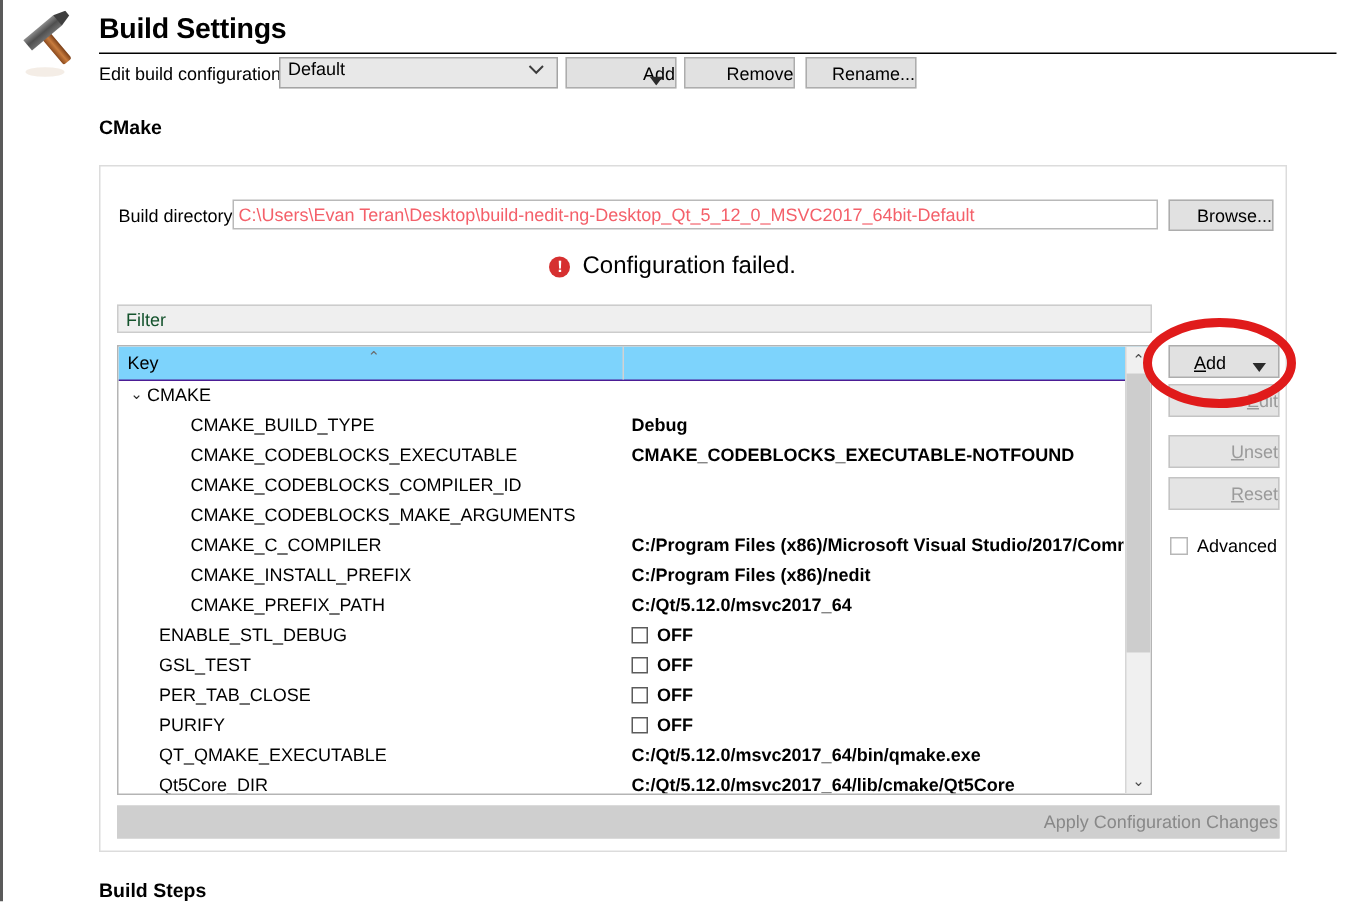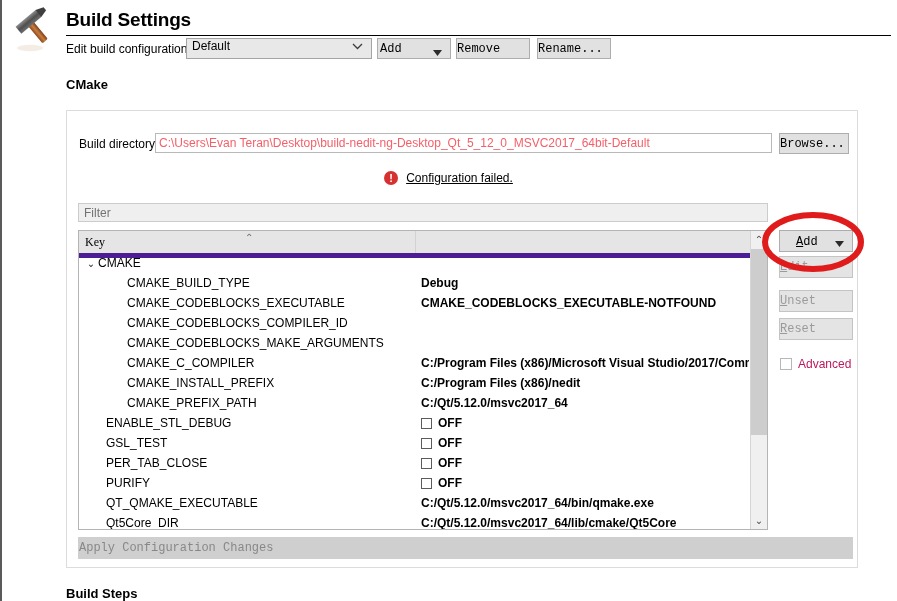--- a/index.html
+++ b/index.html
@@ -57,24 +57,23 @@
     box-sizing: border-box;
     font-size: 12px;
     display: flex; align-items: flex-start;
   }
   .combo .combo-text { padding-left: 5px; flex: 1; }
   .combo .chev { margin-right: 8px; }
   .btn {
     background: #e1e1e1;
     border: 1px solid #adadad;
     box-sizing: border-box;
-    display: flex; align-items: center; justify-content: flex-start;
+    display: flex; align-items: center; justify-content: flex-end;
     font-size: 12px; color: #000;
     position: absolute;
-    font-family: Liberation Mono, monospace;
   }
   .btn.disabled { color: #9a9a9a; border-color: #c4c4c4; background: #e4e4e4; }
   #add-cfg-btn { left: 377px; top: 38px; width: 74px; height: 21px; }
   #add-cfg-btn .lbl { margin-left: 2px; }
   #add-cfg-btn .chev { position: absolute; right: 8px; top: 7px; }
   #remove-btn { left: 456px; top: 38px; width: 74px; height: 21px; }
   #rename-btn { left: 537px; top: 38px; width: 74px; height: 21px; }
 
   
   .section-title {
@@ -115,49 +114,48 @@
     display: flex; align-items: center; justify-content: center;
   }
   .err-icon {
     width: 14px; height: 14px; border-radius: 50%;
     background: #d63030;
     color: #fff; font-size: 11px; font-weight: bold;
     display: flex; align-items: center; justify-content: center;
     line-height: 1;
     margin-right: 8px;
   }
-  .err-text { font-size: 12px; color: #000; text-decoration: underline; }
+  .err-text { font-size: 16px; color: #000; }
 
   
   .filter-input {
     position: absolute; left: 78px; top: 203px;
     width: 690px; height: 19px;
     background: #efefef;
     border: 1px solid #cccccc;
     box-sizing: border-box;
-    color: #737373; font-size: 12px;
+    color: #14532d; font-size: 12px;
     padding-left: 5px;
     display: flex; align-items: center;
   }
 
   
   .table-frame {
     position: absolute; left: 78px; top: 230px;
     width: 690px; height: 300px;
     border: 1px solid #b4b4b4;
     box-sizing: border-box;
     background: #fff;
     overflow: hidden;
   }
   .thead {
     position: absolute; left: 0; top: 0;
     width: 688px; height: 22px;
-    background: #e5e5e5;
-    border-bottom: 5px solid #4c1d95;
-    font-family: Liberation Serif, serif;
+    background: #7dd3fc;
+    border-bottom: 1px solid #4c1d95;
   }
   .th {
     position: absolute; top: 0; height: 22px;
     display: flex; align-items: center;
     font-size: 12px;
     box-sizing: border-box;
   }
   .th-key { left: 0; width: 337px; padding-left: 6px; border-right: 1px solid #d2d2d2; }
   .th-value { left: 337px; width: 333px; padding-left: 6px; }
   .sort-ind {
@@ -242,21 +240,21 @@
   #add-var-btn .lbl { position:absolute; left: 16px; top: 4px; }
   #add-var-btn .chev { position: absolute; right: 8px; top: 6px; }
   #edit-btn  { top: 256px; }
   #unset-btn { top: 290px; }
   #reset-btn { top: 318px; }
   .uline { text-decoration: underline; }
 
   .adv-row {
     position: absolute; left: 780px; top: 357px;
     display: flex; align-items: center;
-    font-size: 12px; color: #be185d;
+    font-size: 12px; color: #000000;
   }
   .adv-cbx {
     width: 12px; height: 12px;
     border: 1px solid #b7b7b7; background: #fff;
     margin-right: 6px; box-sizing: border-box;
   }
 
   
   .annot {
     position: absolute;

